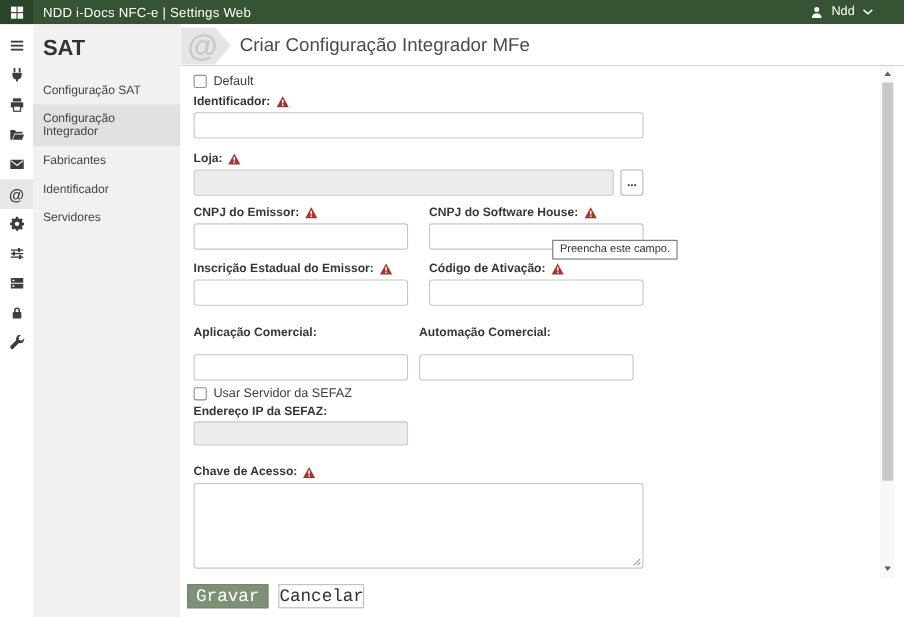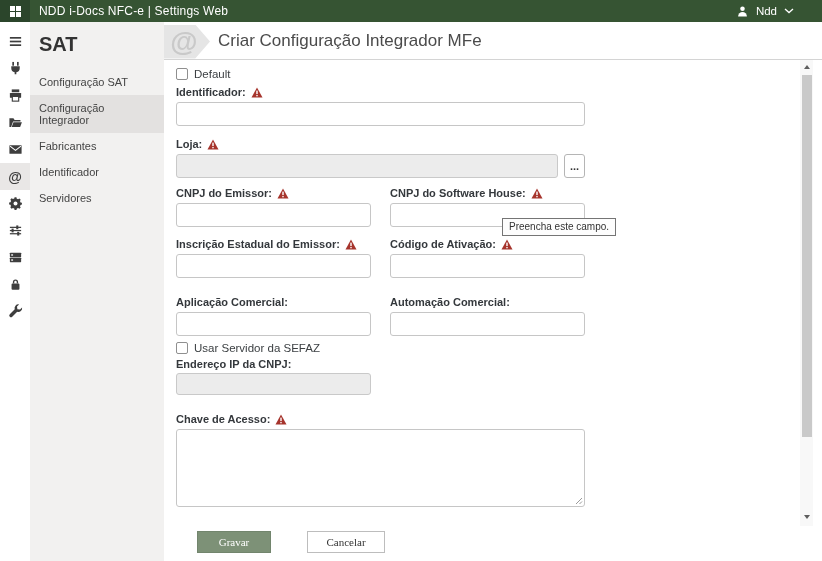--- a/index.html
+++ b/index.html
@@ -72,36 +72,36 @@
   .text-input:disabled, .text-input.disabled { background:#ececec; border-color:#c9c9c9; }
   .loja-row { display:flex; align-items:flex-start; }
   .loja-row .text-input { width:382px; }
   .browse-btn { width:21px; height:24px; margin-left:6px; border:1px solid #b5b5b5; border-radius:3px;
     background:#fff; font-size:11px; font-weight:700; color:#333; line-height:14px; cursor:pointer;
     font-family:"Liberation Sans",sans-serif; }
   .grid2 { display:grid; grid-template-columns:195px 195px; column-gap:19px; }
   .grid2 .field-label { margin-bottom:4px; }
   .g-cnpj { margin-top:9px; }
   .g-insc { margin-top:11px; }
-  .g-apl  { margin-top:18px; }
+  .g-apl  { margin-top:18px;gap:10px; }
   .rel { position:relative; }
   .tooltip { position:absolute; top:15px; left:112px; background:#fdfdfd; border:1px solid #757575;
     font-size:10px; color:#333; padding:2px 6px 3px 6px; white-space:nowrap; z-index:5; }
   .row-sefaz { margin-top:6px; }
   .ml-end { margin-top:4px; margin-bottom:3px; }
   .input-ip { width:195px; height:22px; }
   .ml-chave { margin-top:18px; margin-bottom:4px;text-align:right; }
   .textarea-wrap { position:relative; width:409px; }
   .textarea { width:409px; height:78px; border:1px solid #c6c6c6; border-radius:3px; resize:none;
     font-family:"Liberation Sans",sans-serif; font-size:12px; padding:4px 6px; outline:none; display:block; }
   .resize-grip { position:absolute; right:2px; bottom:2px; }
 
   
   .actions { position:absolute; top:509px; left:6px; display:flex; gap:9px; }
-  .btn { height:22px; font-size:11px; cursor:pointer; font-family:Liberation Serif, serif;margin-left:27px; }
+  .btn { height:22px; font-size:16px; cursor:pointer; font-family:Liberation Mono, monospace; }
   .btn-save { width:74px; background:#7d9177; border:1px solid #72856d; color:#fff; }
   .btn-cancel { width:78px; background:#fff; border:1px solid #bdbdbd; color:#333; }
 </style>
 </head>
 <body>
 
 <div class="stage">
 
   <div class="topbar">
     <div class="waffle-btn">
@@ -320,21 +320,21 @@
             <input class="text-input" type="text" value="" style="">
           </div>
         </div>
 
         <div class="checkbox-row row-sefaz">
           <span class="checkbox"></span>
           <span>Usar Servidor da SEFAZ</span>
         </div>
 
         <div class="field-label ml-end">
-          <span>Endereço IP da CNPJ:</span>
+          <span>Endereço IP da SEFAZ:</span>
         </div>
         <input class="text-input disabled input-ip" type="text" disabled="" value="" style="">
 
         <div class="field-label ml-chave">
           <span>Chave de Acesso:</span>
           <svg width="12" height="11" viewBox="0 0 12 11">
             <path d="M6 .5 L11.5 10.5 H.5 Z" fill="#a6342c"></path>
               <rect x="5.3" y="3.6" width="1.4" height="3.4" fill="#fff"></rect>
               <rect x="5.3" y="7.9" width="1.4" height="1.4" fill="#fff"></rect>
           </svg>

